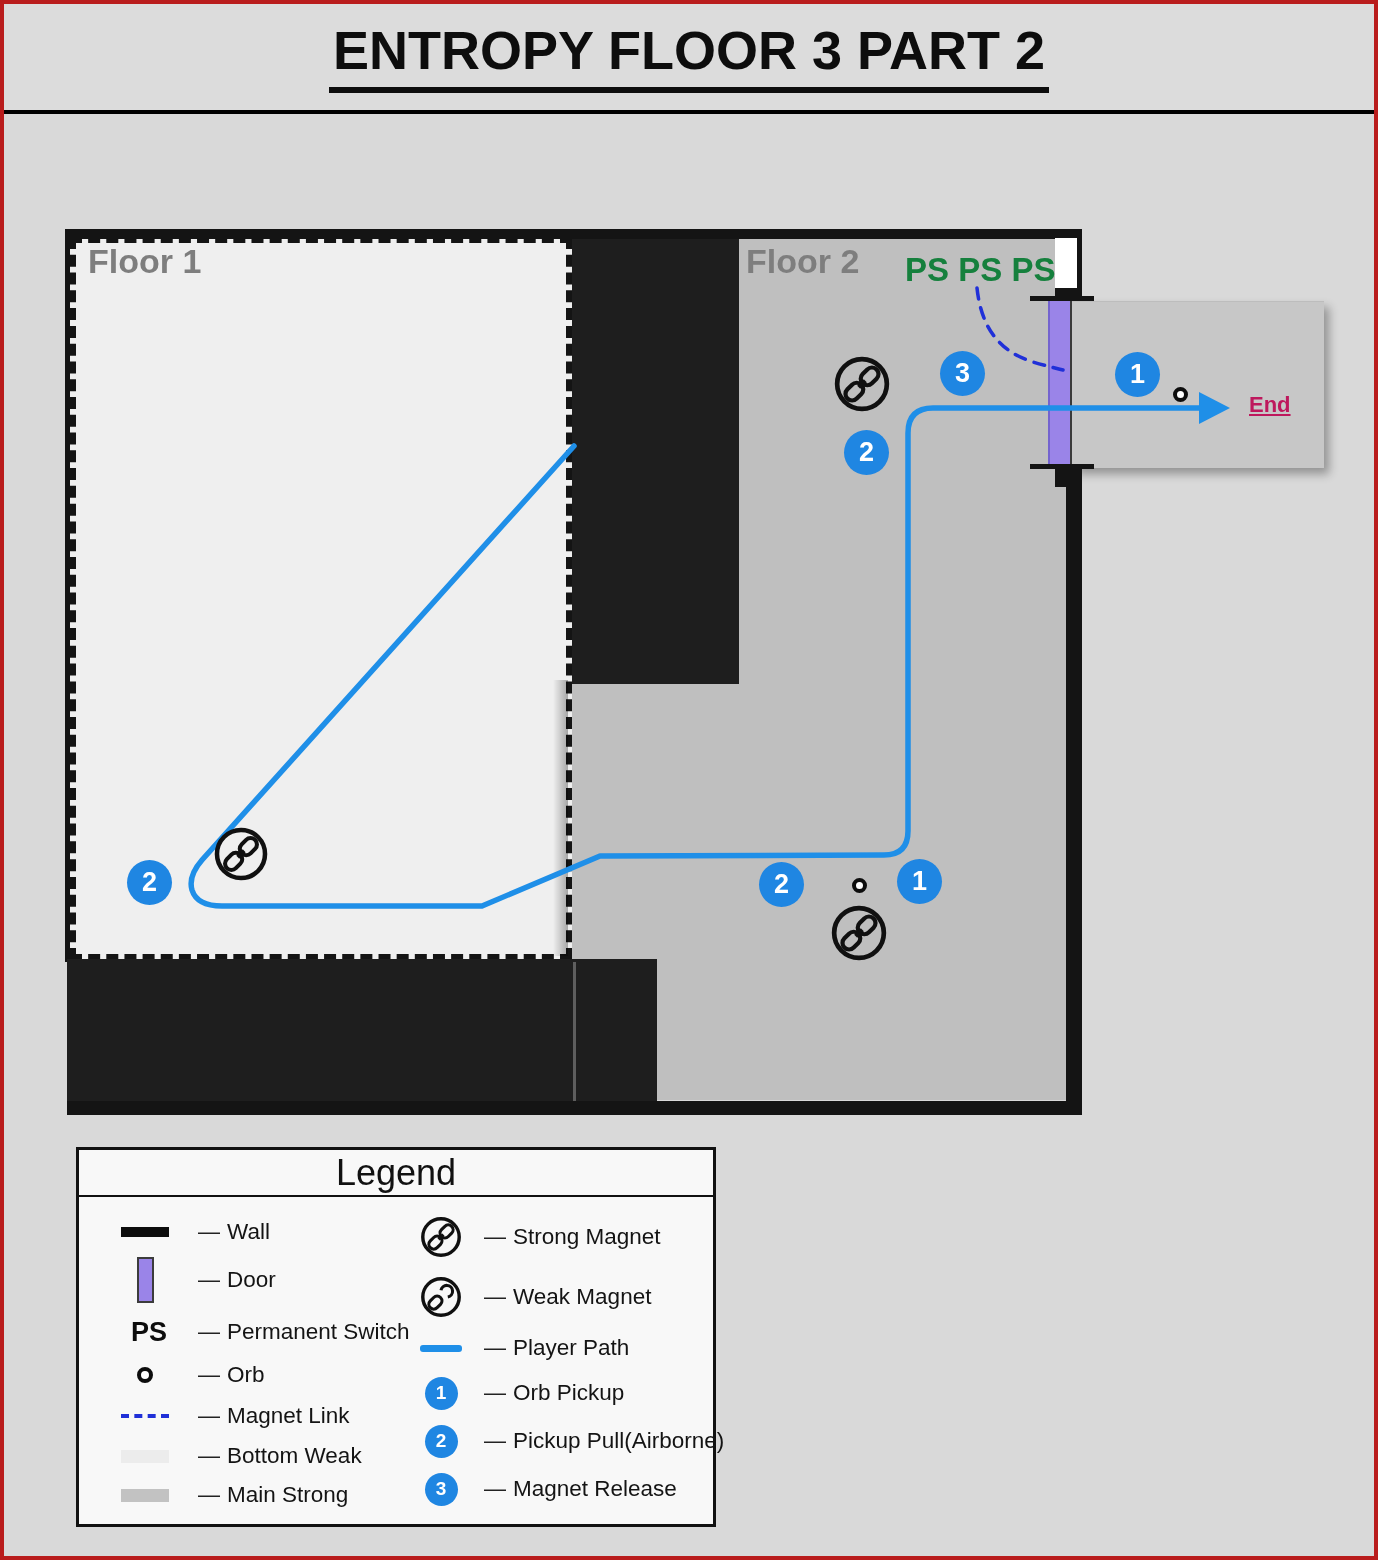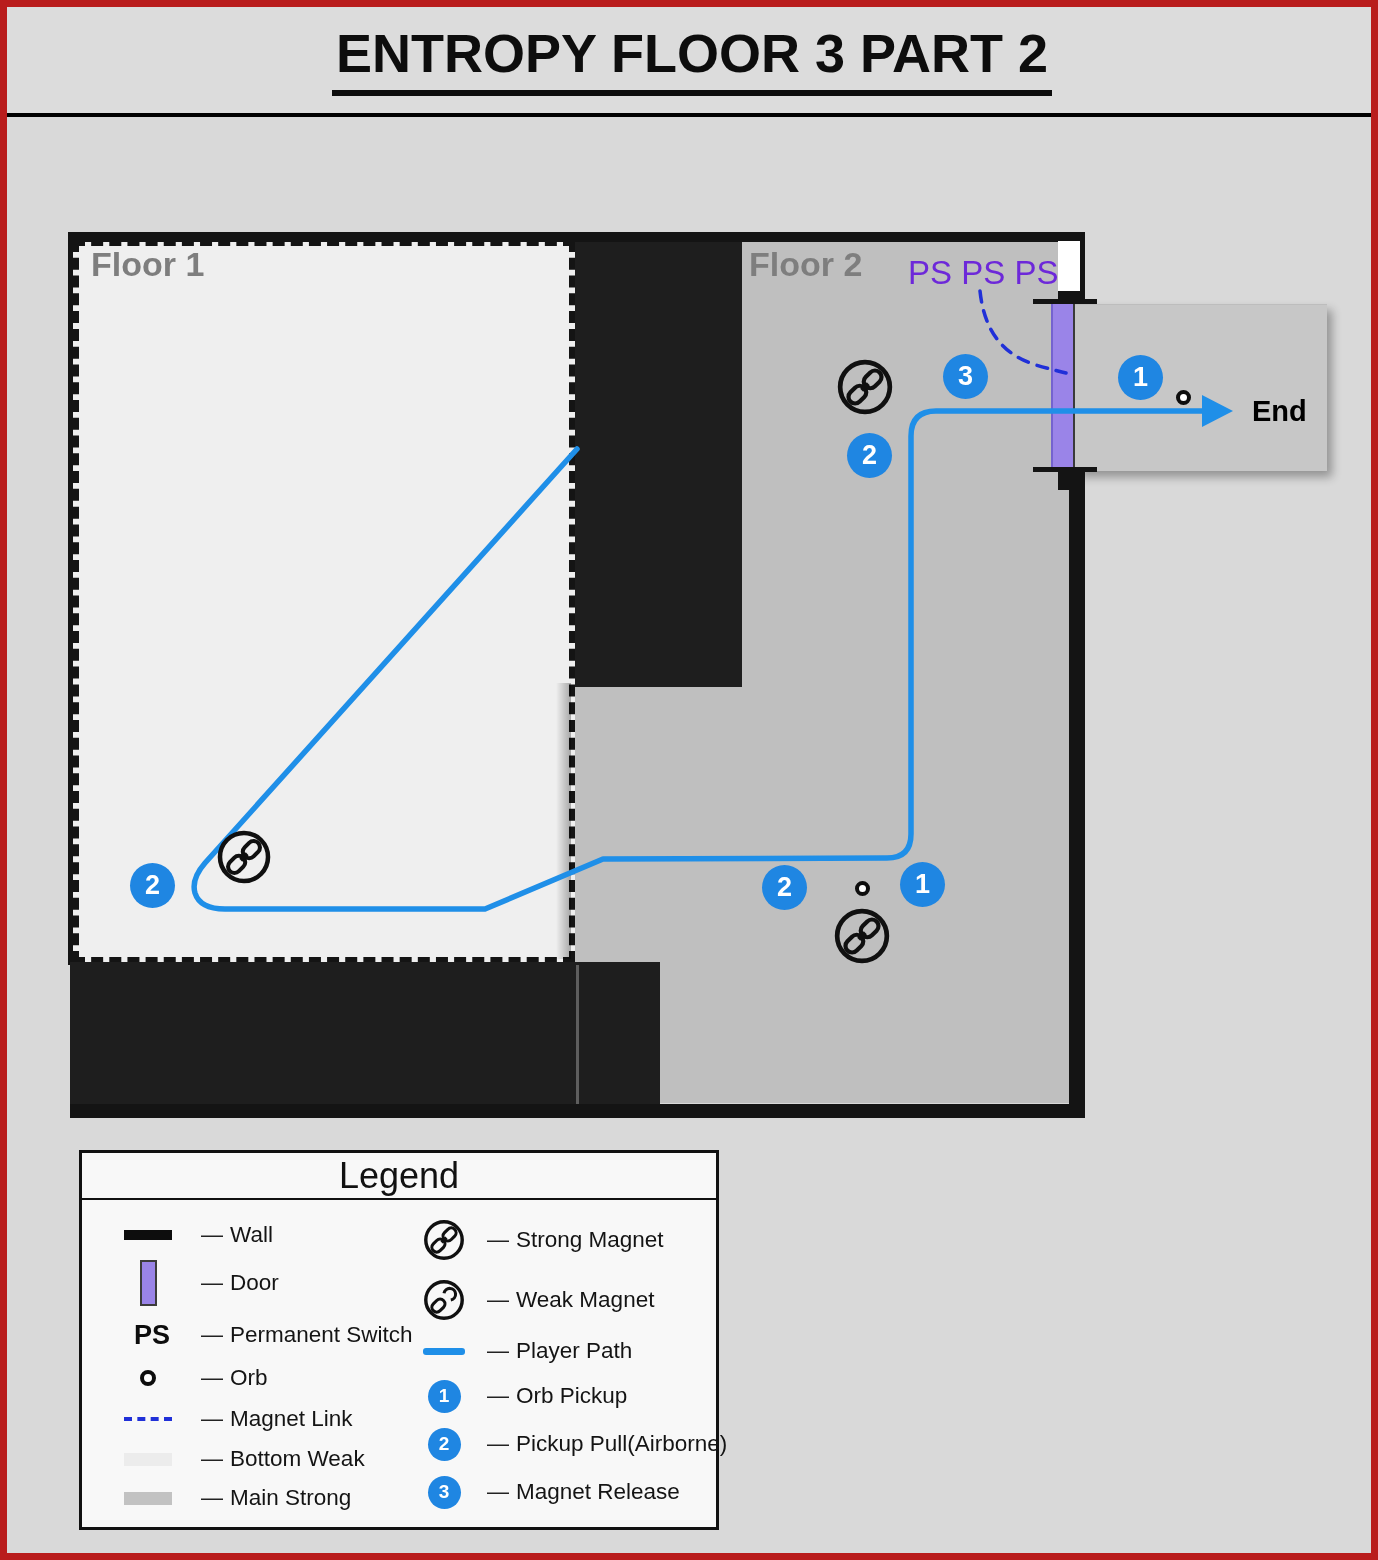--- a/index.html
+++ b/index.html
@@ -1,19 +1,19 @@
 <!DOCTYPE html>
 <html><head>
 <meta charset="utf-8">
 <style>
   * { margin:0; padding:0; box-sizing:border-box; }
   html,body { background:#b0b0b0; }
   #page {
     position:relative; width:1378px; height:1560px;
-    background:#d9d9d9; border:7px solid #b91c1c;
+    background:#d9d9d9; border:4px solid #b91c1c;
     font-family:"Liberation Sans", sans-serif; overflow:hidden;padding-left:12px;
   }
   
   #titlebar {
     position:absolute; left:0; top:0; width:1370px; height:110px;
     background:#dcdcdc; border-bottom:4px solid #000;
     display:flex; align-items:center; justify-content:center;
   }
   #title {
     font-size:54px; font-weight:900; color:#0d0d0d; letter-spacing:0px;
@@ -34,22 +34,22 @@
   }
   #floor1-shadow {
     left:549px; top:676px; width:15px; height:276px;
     background:linear-gradient(to right, rgba(0,0,0,0), rgba(0,0,0,0.30));
   }
   #door-map {
     left:1044px; top:297px; width:24px; height:165px;
     background:#9a84e8; border-left:2px solid #7463cf; border-right:2px solid #3a3a3a;
   }
   .floor-label { font-size:34px; font-weight:bold; color:#7e7e7e; }
-  #ps-label { font-size:33px; font-weight:normal; color:#6d28d9; }
-  #end-label { font-size:29px; font-weight:bold; color:#000000; }
+  #ps-label { font-size:33px; font-weight:bold; color:#15803d; }
+  #end-label { font-size:22px; font-weight:bold; color:#be185d;text-decoration:underline; }
   
   .marker {
     position:absolute; width:45px; height:45px; border-radius:50%;
     background:#1f86e2; color:#fff; font-size:27px; font-weight:bold;
     display:flex; align-items:center; justify-content:center;
   }
   .orb {
     position:absolute; width:15px; height:15px; border-radius:50%;
     background:#fff; border:4.5px solid #0d0d0d;
   }

